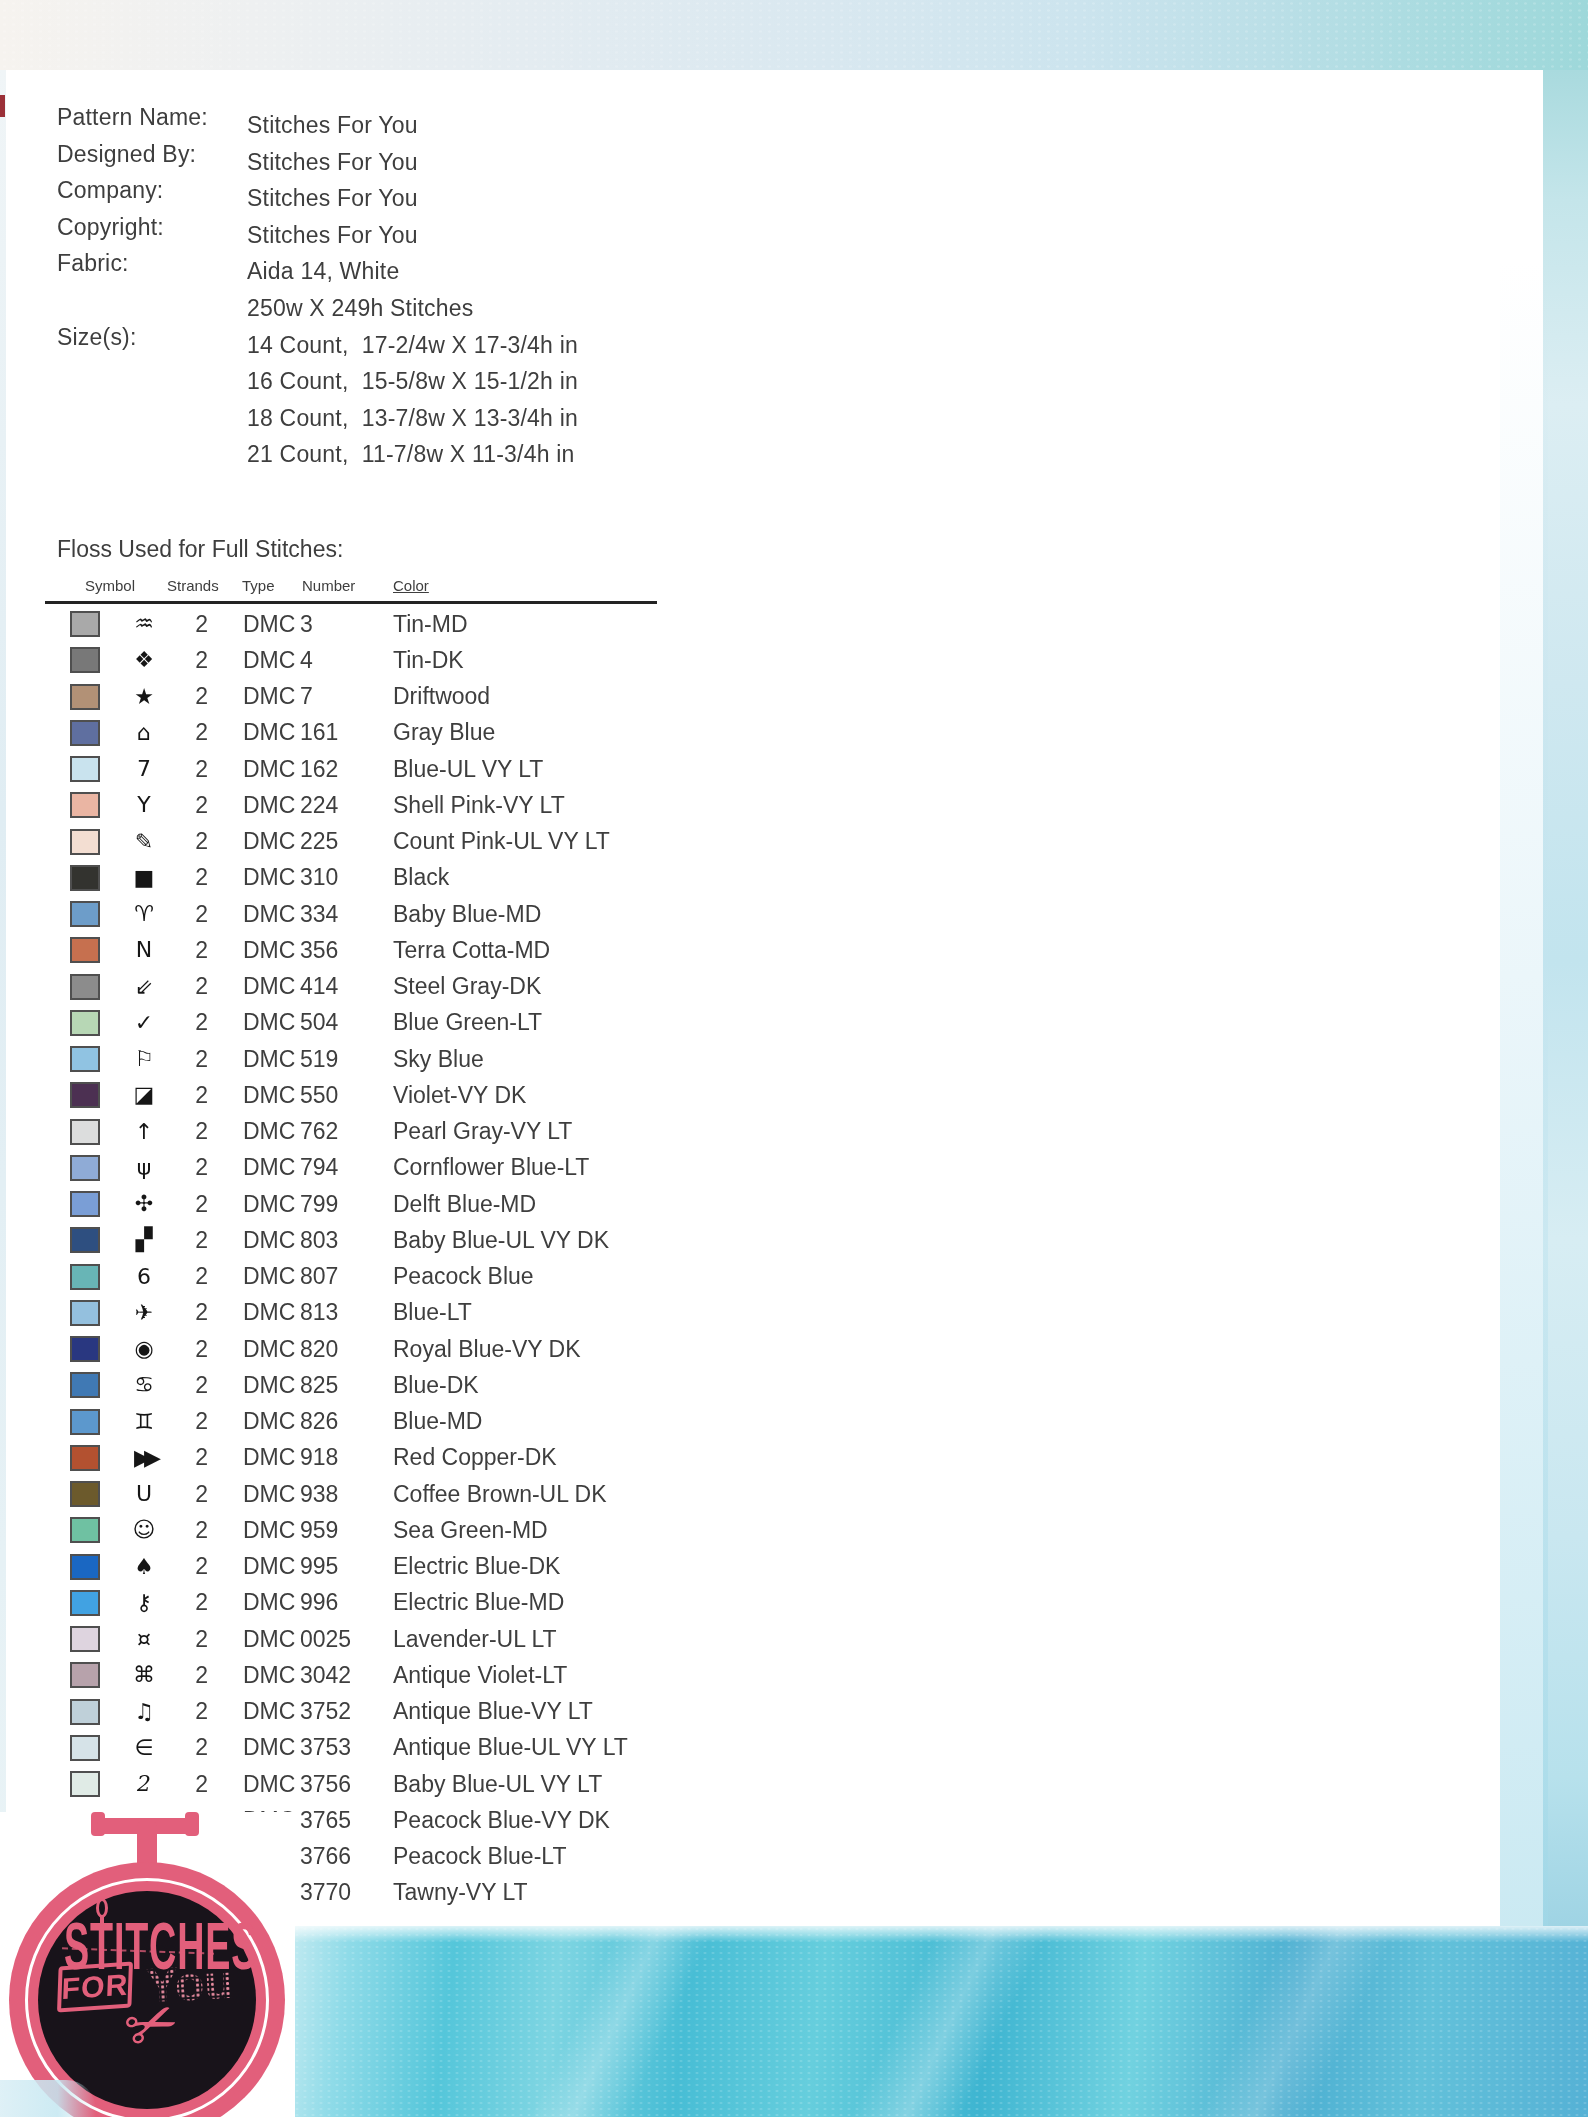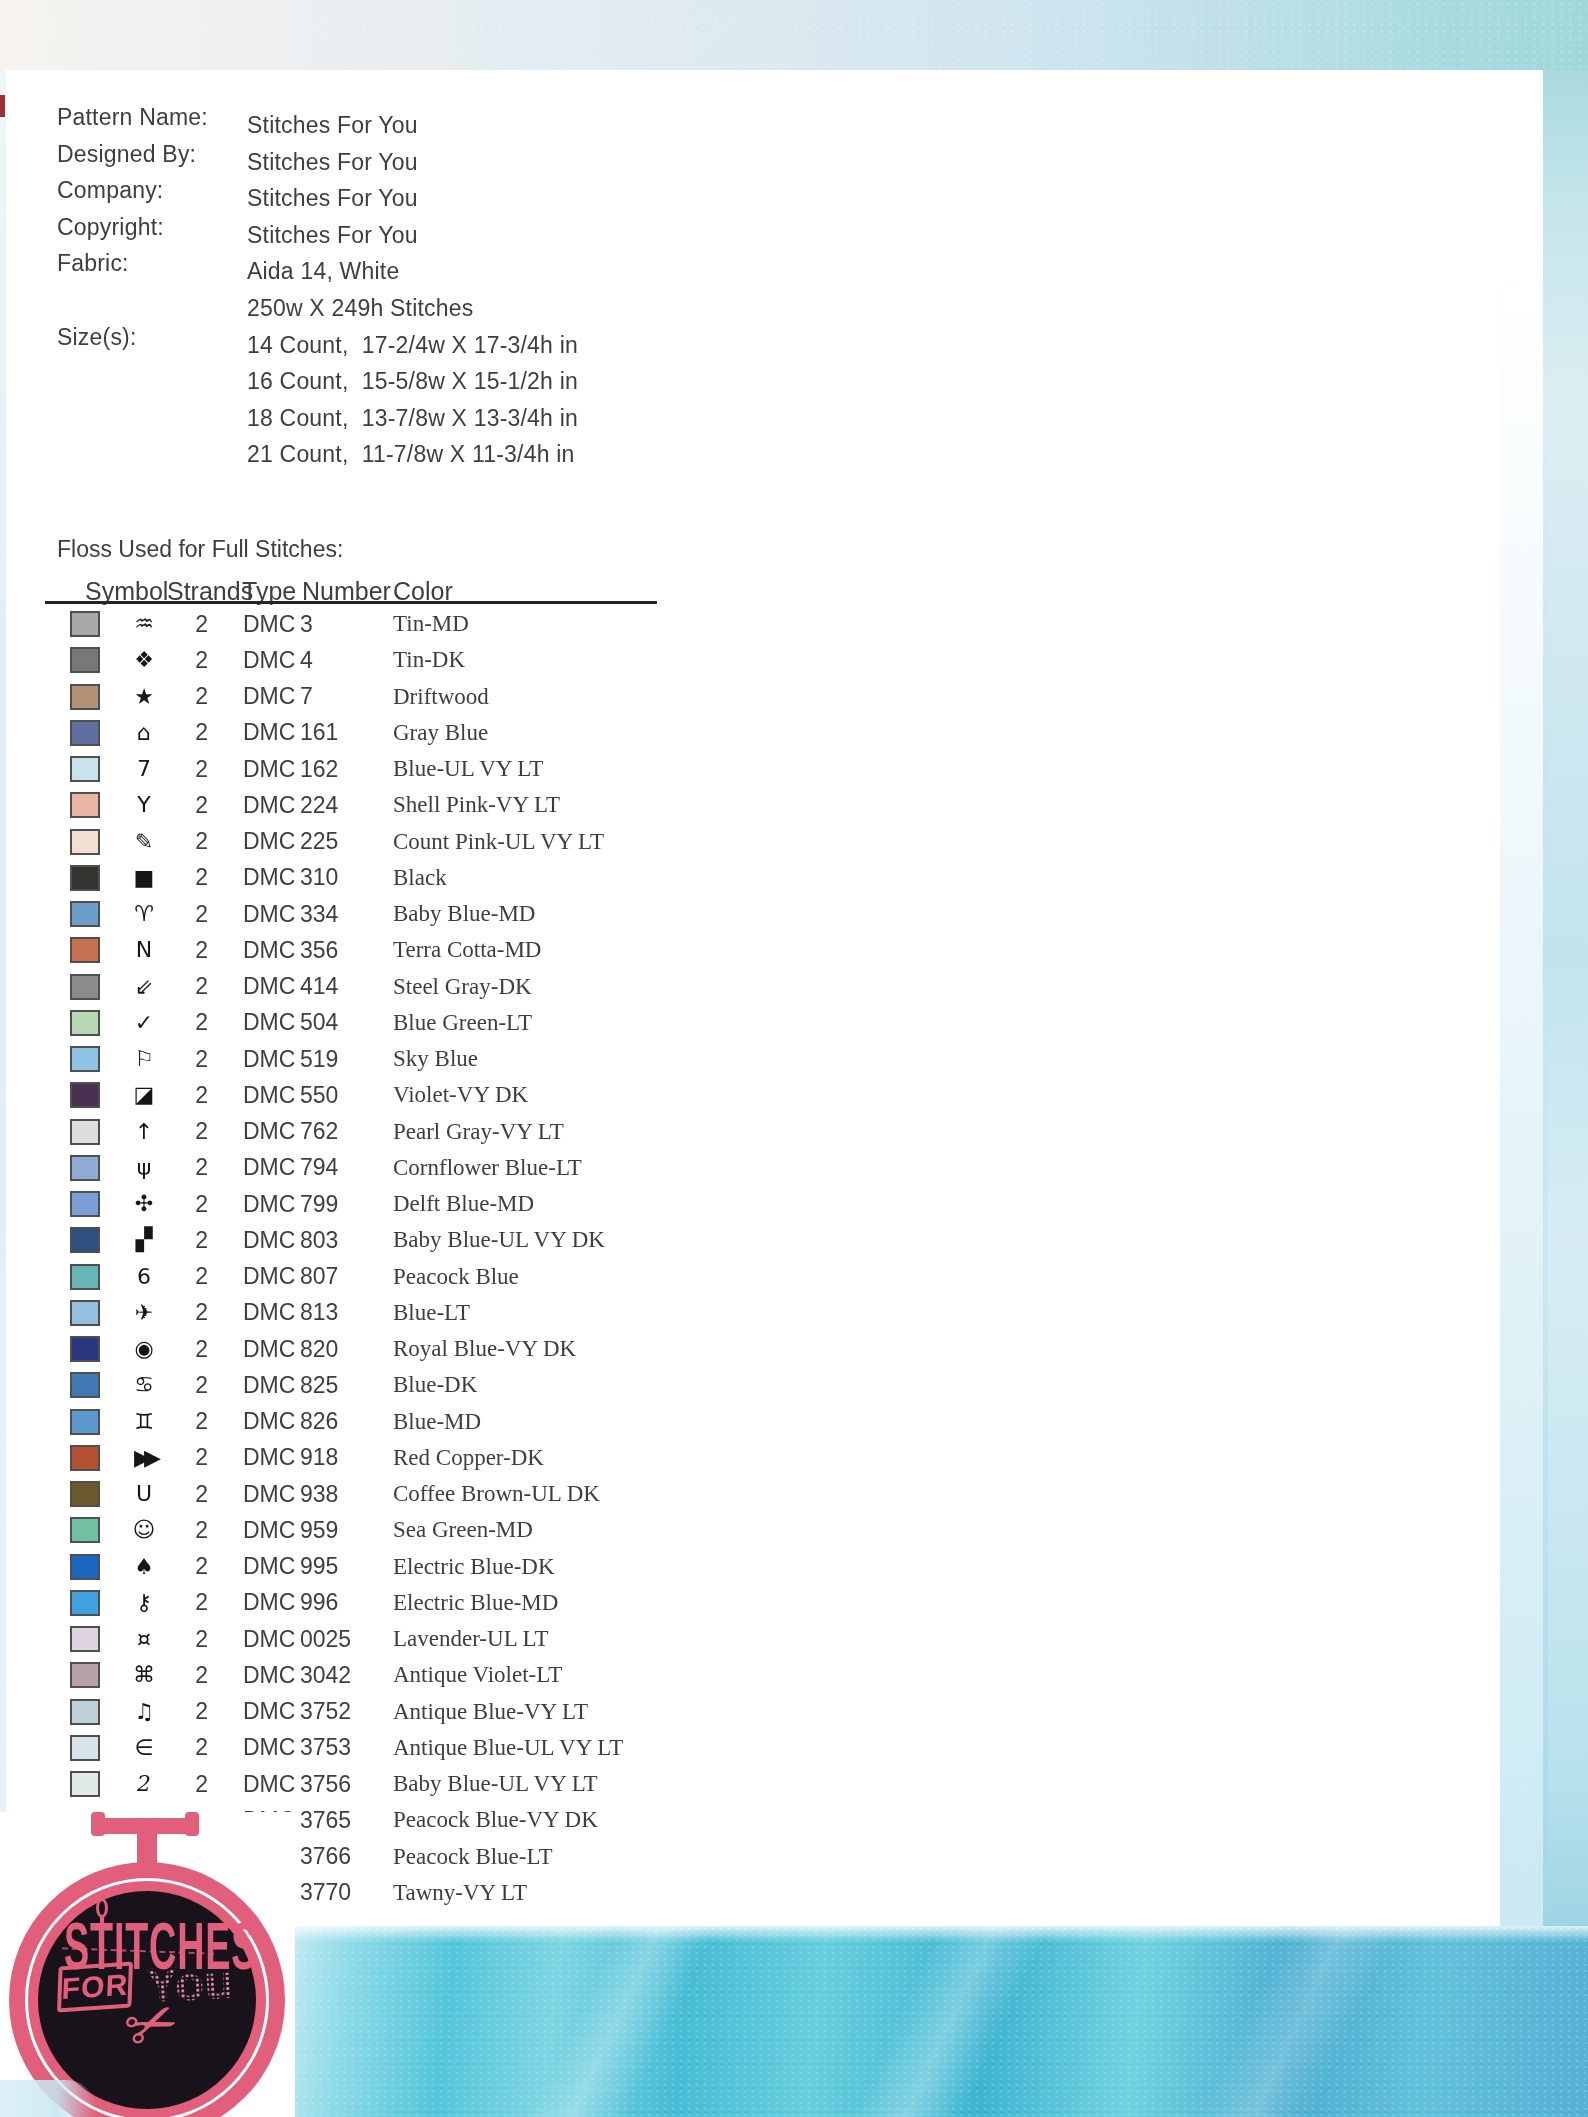--- a/index.html
+++ b/index.html
@@ -37,33 +37,33 @@
     border-top-right-radius:30px;background:linear-gradient(90deg,#d9eef5,#c4e7f1 60%,rgba(196,231,241,0));opacity:.85;}
 
   
   .info-block{position:absolute;left:0;top:100px;z-index:1;}
   .info-line{position:relative;height:36.6px;font-size:23px;letter-spacing:.2px;}
   .info-label{position:absolute;left:57px;top:4px;white-space:pre;}
   .info-value{position:absolute;left:247px;top:12px;white-space:pre;}
 
   
   .floss-title{position:absolute;left:57px;top:536px;font-size:23px;z-index:1;}
-  .floss-header{position:absolute;left:0;top:577px;width:700px;height:24px;font-size:25px;z-index:1;}
+  .floss-header{position:absolute;left:0;top:577px;width:700px;height:24px;font-size:15px;z-index:1;}
   .fh{position:absolute;top:0;}
   .fh-symbol{left:85px;} .fh-strands{left:167px;} .fh-type{left:242px;} .fh-number{left:302px;} .fh-color{left:393px;text-decoration:underline;}
   .floss-rule{position:absolute;left:45px;top:601px;width:612px;height:3px;background:#232323;z-index:1;}
   .floss-rows{position:absolute;left:0;top:606px;width:1000px;z-index:1;}
   .floss-row{display:flex;align-items:center;height:36.25px;font-size:23px;}
   .col-swatch{margin-left:70px;width:30px;height:26px;border:2px solid #4f4f4f;box-sizing:border-box;flex:none;}
   .col-symbol{width:88px;text-align:center;font-family:"DejaVu Sans","Liberation Sans",sans-serif;
     font-size:22px;color:#161616;flex:none;line-height:1;}
   .col-strands{width:20px;text-align:right;flex:none;}
   .col-type{margin-left:35px;width:57px;flex:none;}
   .col-number{width:93px;flex:none;}
-  .col-color{flex:1;white-space:nowrap;font-family:Liberation Serif, serif;}
+  .col-color{flex:1;white-space:nowrap;}
 
   
   .logo-box{position:absolute;left:-8px;top:1812px;width:303px;height:305px;background:#ffffff;z-index:3;}
   .screw-bar{position:absolute;left:105px;top:6px;width:100px;height:16px;background:#e25f7b;border-radius:6px;}
   .screw-cap{position:absolute;top:0;width:14px;height:24px;background:#e25f7b;border-radius:4px;}
   .screw-cap.l{left:99px;} .screw-cap.r{left:193px;}
   .screw-stem{position:absolute;left:145px;top:10px;width:20px;height:54px;background:#e25f7b;border-radius:4px;}
   .hoop-outer{position:absolute;left:17px;top:50px;width:276px;height:276px;border-radius:50%;background:#e25f7b;}
   .hoop-white-line{position:absolute;left:16px;top:16px;width:244px;height:244px;border-radius:50%;
     border:3px solid #ffffff;box-sizing:border-box;}

